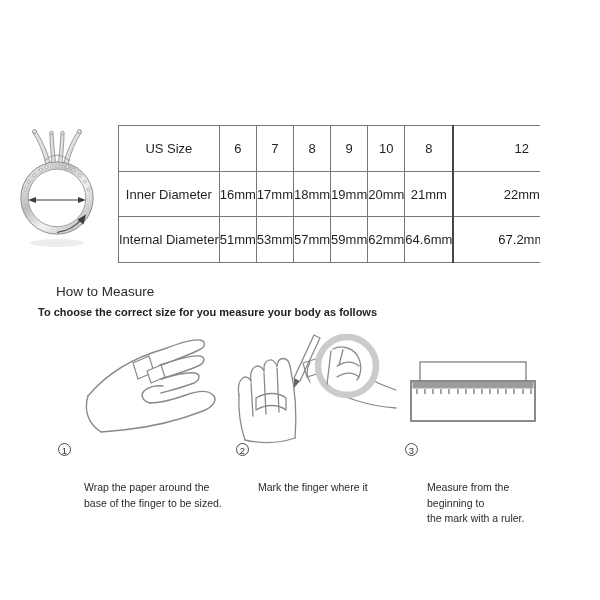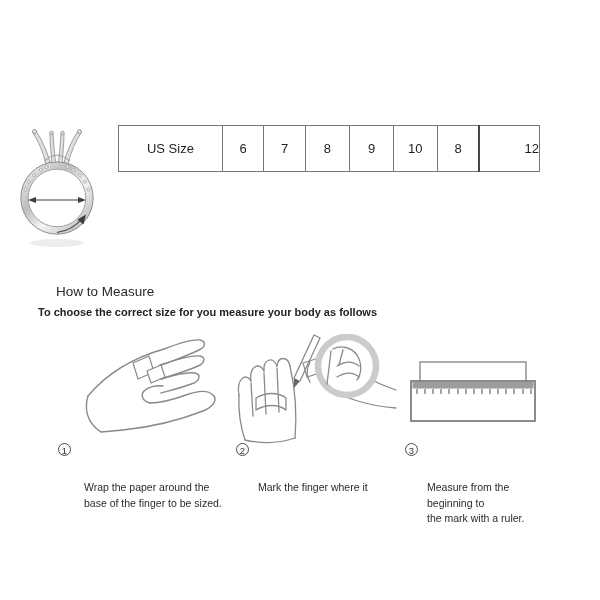--- a/index.html
+++ b/index.html
@@ -162,20 +162,40 @@
       <tr>
         <td>US Size</td>
         <td>6</td>
         <td>7</td>
         <td>8</td>
         <td>9</td>
         <td>10</td>
         <td>8</td>
         <td class="col12">12</td>
       </tr>
+      <tr style="height:45px">
+        <td>Inner Diameter</td>
+        <td>16mm</td>
+        <td>17mm</td>
+        <td>18mm</td>
+        <td>19mm</td>
+        <td>20mm</td>
+        <td>21mm</td>
+        <td class="col12">22mm</td>
+      </tr>
+      <tr>
+        <td>Internal Diameter</td>
+        <td>51mm</td>
+        <td>53mm</td>
+        <td>57mm</td>
+        <td>59mm</td>
+        <td>62mm</td>
+        <td>64.6mm</td>
+        <td class="col12">67.2mm</td>
+      </tr>
     </tbody>
   </table>
 
   <div class="htm-title">How to Measure</div>
   <div class="htm-subtitle">To choose the correct size for you measure your body as follows</div>
 
   <span class="step-circle" style="left:58px;top:443px">1</span>
   <div class="step-caption" style="left:84px;top:441px">
     <div>Wrap the paper around the</div>
     <div>base of the finger to be sized.</div>

